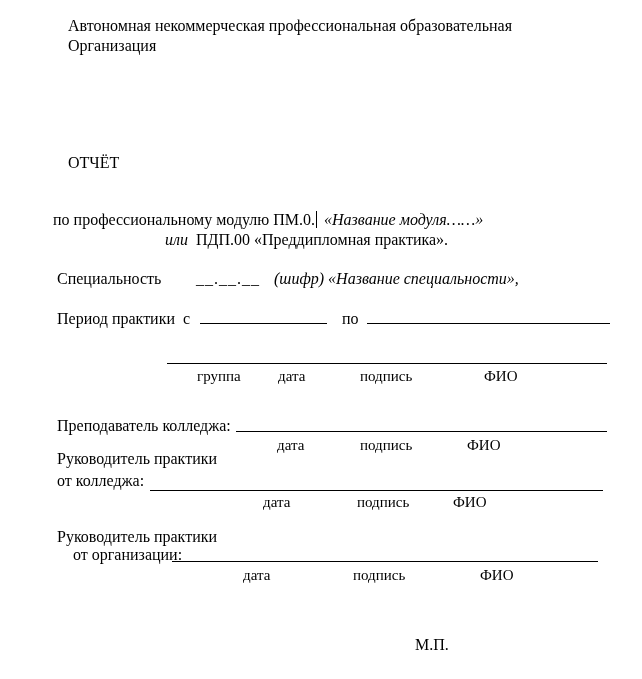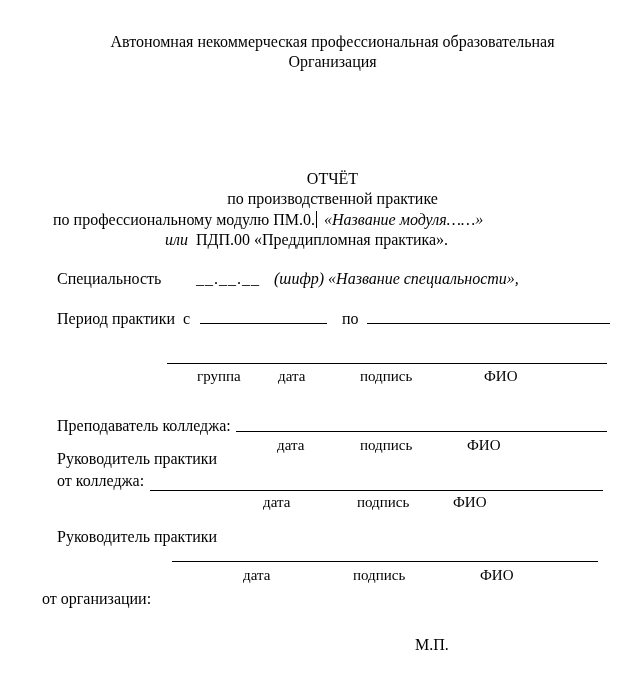--- a/index.html
+++ b/index.html
@@ -1,35 +1,34 @@
 <!DOCTYPE html>
 <html><head>
 <meta charset="utf-8">
 <style>
   html,body{margin:0;padding:0;background:#ffffff;}
   .page{position:relative;width:642px;height:679px;background:#ffffff;
         font-family:"Liberation Serif", serif;color:#000;overflow:hidden;}
   .t{position:absolute;font-size:16px;line-height:20px;white-space:pre;color:#000;}
-  .ctr{left:56px;width:553px;text-align:center;margin-top:16px;}
+  .ctr{left:68px;width:553px;}
   .it{font-style:italic;}
   .sm{font-size:15px;}
   .blank{position:absolute;height:17px;border-bottom:1px solid #000;}
   .caret{display:inline-block;width:1px;height:17px;background:#000;
          vertical-align:-3px;margin:0 3px 0 1px;}
 </style>
 </head>
 <body>
 
 <div class="page">
 
   <div class="t ctr" style="top:16px;">Автономная некоммерческая профессиональная образовательная</div>
   <div class="t ctr" style="top:36px;">Организация</div>
 
   <div class="t ctr" style="top:153px;">ОТЧЁТ</div>
-  <div class="t ctr" style="top:173px;">по производственной практике</div>
 
   <div class="t" style="left:53px;top:210px;"><span>по профессиональному модулю ПМ.0.</span><span class="caret"></span><span class="it"> «Название модуля……»</span></div>
   <div class="t" style="left:165px;top:230px;text-align:right;"><span class="it">или</span><span>  ПДП.00 «Преддипломная практика».</span></div>
 
   <div class="t" style="left:57px;top:269px;">Специальность</div>
   <div class="t" style="left:196px;top:269px;letter-spacing:1px;">__.__.__</div>
   <div class="t" style="left:57px;top:309px;">Период практики  с</div>
 
   <div class="t it" style="left:274px;top:269px;">(шифр) «Название специальности»,</div>
   <div class="blank" style="left:200px;top:306px;width:127px;"></div>
@@ -49,21 +48,21 @@
   <div class="t sm" style="left:467px;top:435px;">ФИО</div>
 
   <div class="t" style="left:57px;top:449px;">Руководитель практики</div>
   <div class="t" style="left:57px;top:471px;">от колледжа:</div>
   <div class="blank" style="left:150px;top:473px;width:453px;"></div>
   <div class="t sm" style="left:263px;top:492px;">дата</div>
   <div class="t sm" style="left:357px;top:492px;">подпись</div>
   <div class="t sm" style="left:453px;top:492px;">ФИО</div>
 
   <div class="t" style="left:57px;top:527px;">Руководитель практики</div>
-  <div class="t" style="left:42px;top:545px;margin-top:44px;">от организации:</div>
+  <div class="t" style="left:73px;top:545px;">от организации:</div>
   <div class="blank" style="left:172px;top:544px;width:426px;"></div>
   <div class="t sm" style="left:243px;top:565px;">дата</div>
   <div class="t sm" style="left:353px;top:565px;">подпись</div>
   <div class="t sm" style="left:480px;top:565px;">ФИО</div>
 
   <div class="t" style="left:415px;top:635px;">М.П.</div>
 
 </div>
 
 </body></html>

